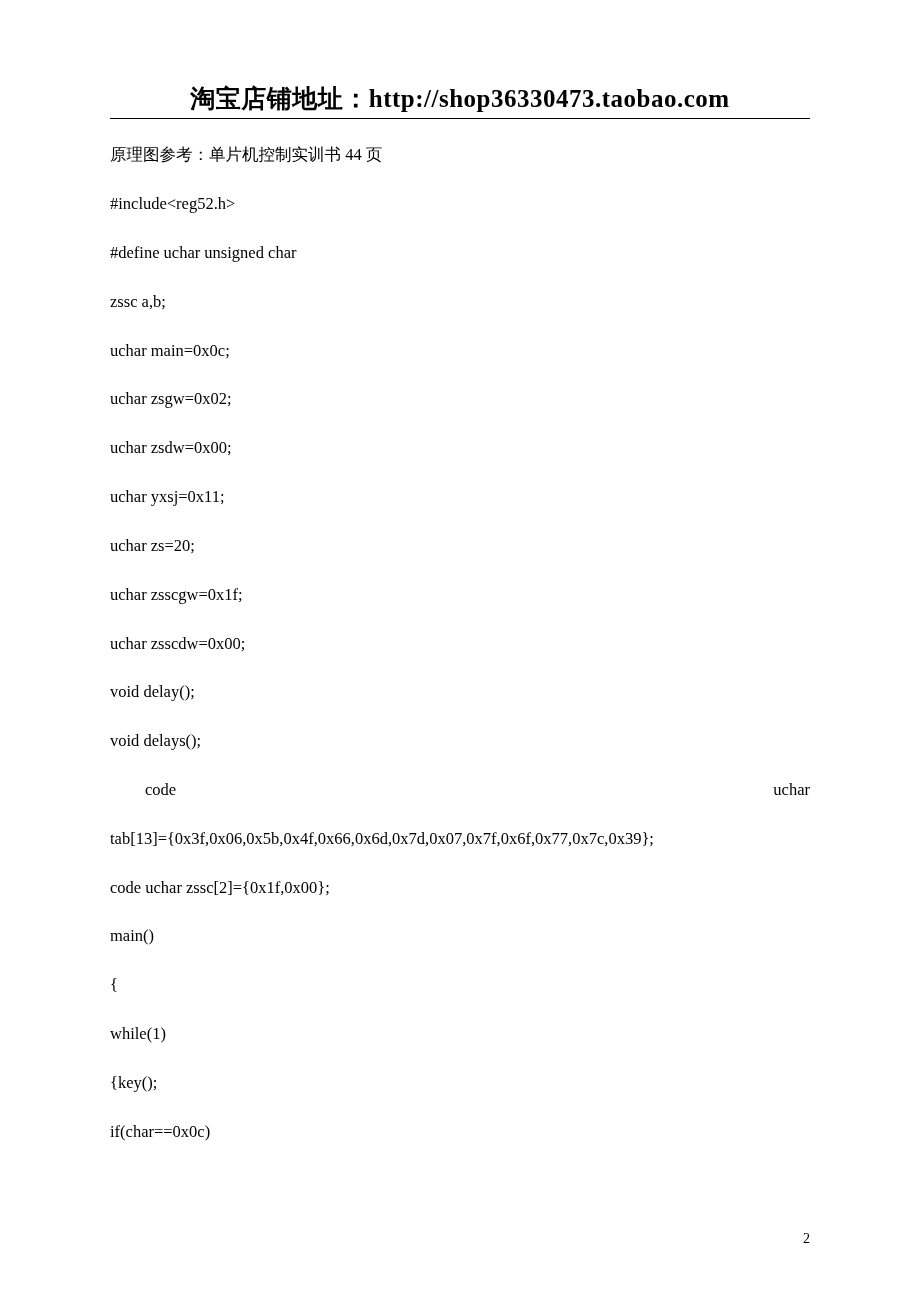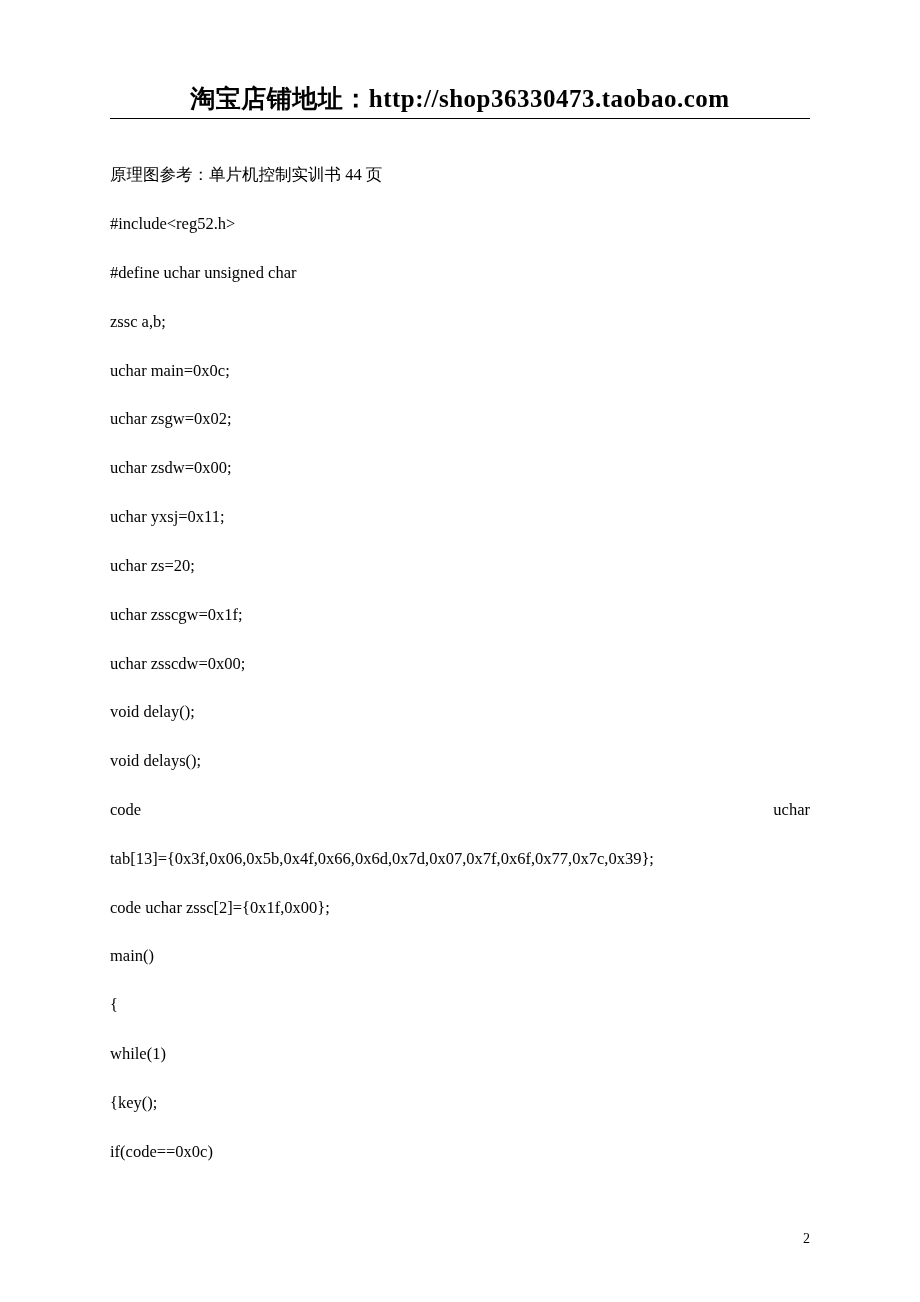--- a/index.html
+++ b/index.html
@@ -10,32 +10,33 @@
       height: 1302px;
       padding: 82px 110px 0 110px;
       position: relative;
     }
     .header-title {
       font-size: 25px;
       font-weight: bold;
       text-align: center;
       padding-bottom: 3px;
       border-bottom: 1.5px solid #000;
-      margin-bottom: 20px;
+      margin-bottom: 0;
       letter-spacing: 0.5px;
     }
     .code-body {
       font-size: 16.5px;
       line-height: 24.4px;
       color: #000;
       white-space: pre-wrap;
     }
     .justified-line {
       display: flex;
       justify-content: space-between;
+      margin-left: 35px;
     }
     .justified-line span:first-child { flex: 0 0 auto; }
     .justified-line span:last-child { flex: 0 0 auto; }
     .page-number {
       position: absolute;
       bottom: 55px;
       right: 110px;
       font-size: 14px;
       font-family: "Times New Roman", serif;
     }
@@ -59,21 +60,21 @@
 <div>uchar zsscdw=0x00;</div>
 <div>void delay();</div>
 <div>void delays();</div>
 <div class="justified-line"><span>code</span><span>uchar</span></div>
 <div>tab[13]={0x3f,0x06,0x5b,0x4f,0x66,0x6d,0x7d,0x07,0x7f,0x6f,0x77,0x7c,0x39};</div>
 <div>code uchar zssc[2]={0x1f,0x00};</div>
 <div>main()</div>
 <div>{</div>
 <div>while(1)</div>
 <div>{key();</div>
-<div>if(code==0x0c)</div>
+<div>if(char==0x0c)</div>
 
 
 
 
 
 
 
 
 
 

